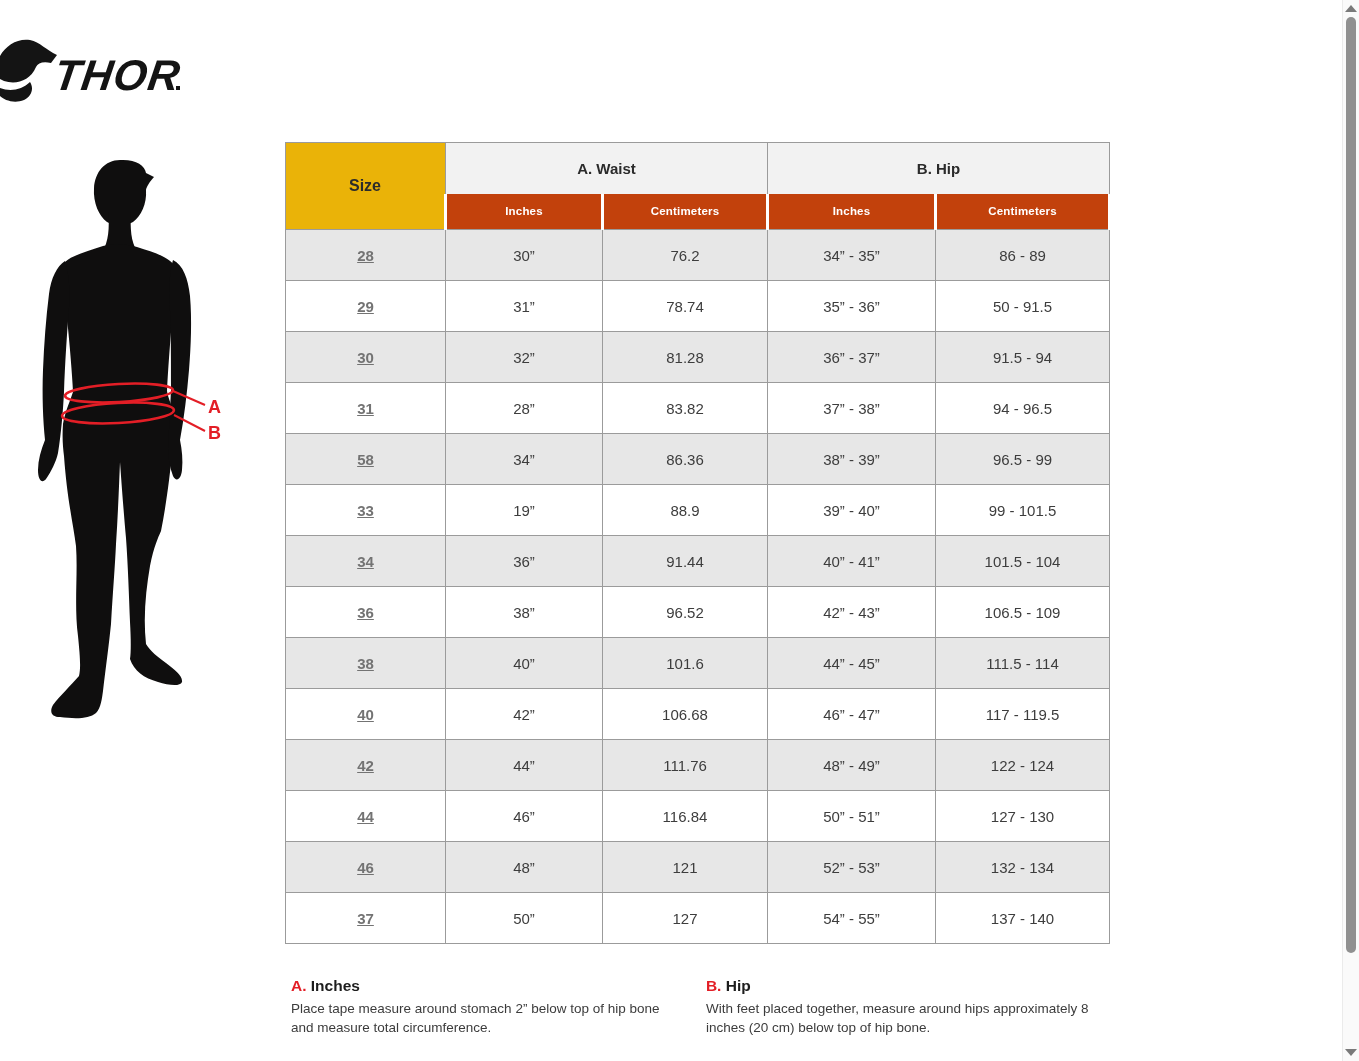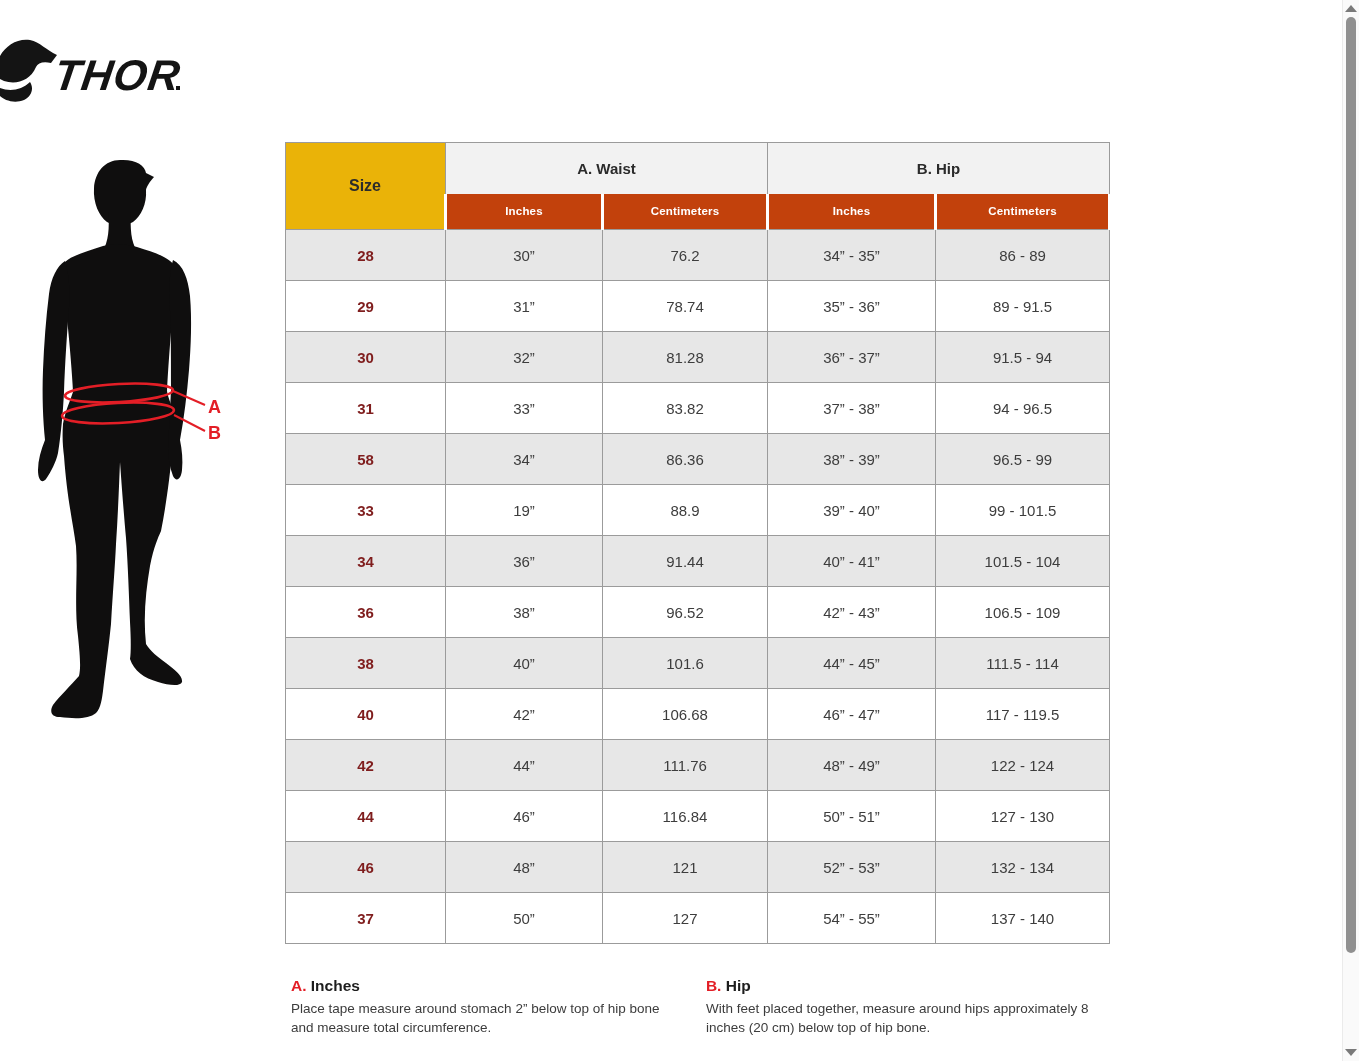--- a/index.html
+++ b/index.html
@@ -40,21 +40,21 @@
   }
   .size-table thead tr.bar-row th {
     height:36px; background:#c2410c; color:#ffffff;
     font-size:11.5px; font-weight:700; letter-spacing:0.2px;
     border-top:none; border-left:3px solid #ffffff; border-right:3px solid #ffffff;
   }
   .size-table tbody td {
     height:51px; font-size:15px; color:#3d3d3d; background:#ffffff;
   }
   .size-table tbody tr:nth-child(odd) td { background:#e7e7e7; }
-  .size-table tbody td:first-child { font-weight:700; color:#7f1d1d; }
+  .size-table tbody td:first-child { font-weight:700; color:#737373;text-decoration:underline; }
 
   
   .measure-section { margin-top:32px; }
   .measure-cols { display:flex; margin-top:17px; }
   .measure-col { padding-left:6px; }
   .measure-col.waist { width:425px; padding-right:35px; }
   .measure-col.hip   { width:420px; }
   .measure-label { font-size:15.5px; font-weight:700; color:#1d1d1d; line-height:20px; }
   .measure-label .red-prefix { color:#e31e26; }
   .measure-text { margin-top:4px; font-size:13.5px; color:#3c3c3c; line-height:1.4; }
@@ -190,32 +190,32 @@
             <td>30”</td>
             <td>76.2</td>
             <td>34” - 35”</td>
             <td>86 - 89</td>
           </tr>
           <tr>
             <td>29</td>
             <td>31”</td>
             <td>78.74</td>
             <td>35” - 36”</td>
-            <td>89 - 91.5</td>
+            <td>50 - 91.5</td>
           </tr>
           <tr>
             <td>30</td>
             <td>32”</td>
             <td>81.28</td>
             <td>36” - 37”</td>
             <td>91.5 - 94</td>
           </tr>
           <tr>
             <td>31</td>
-            <td>33”</td>
+            <td>28”</td>
             <td>83.82</td>
             <td>37” - 38”</td>
             <td>94 - 96.5</td>
           </tr>
           <tr>
             <td>58</td>
             <td>34”</td>
             <td>86.36</td>
             <td>38” - 39”</td>
             <td>96.5 - 99</td>

